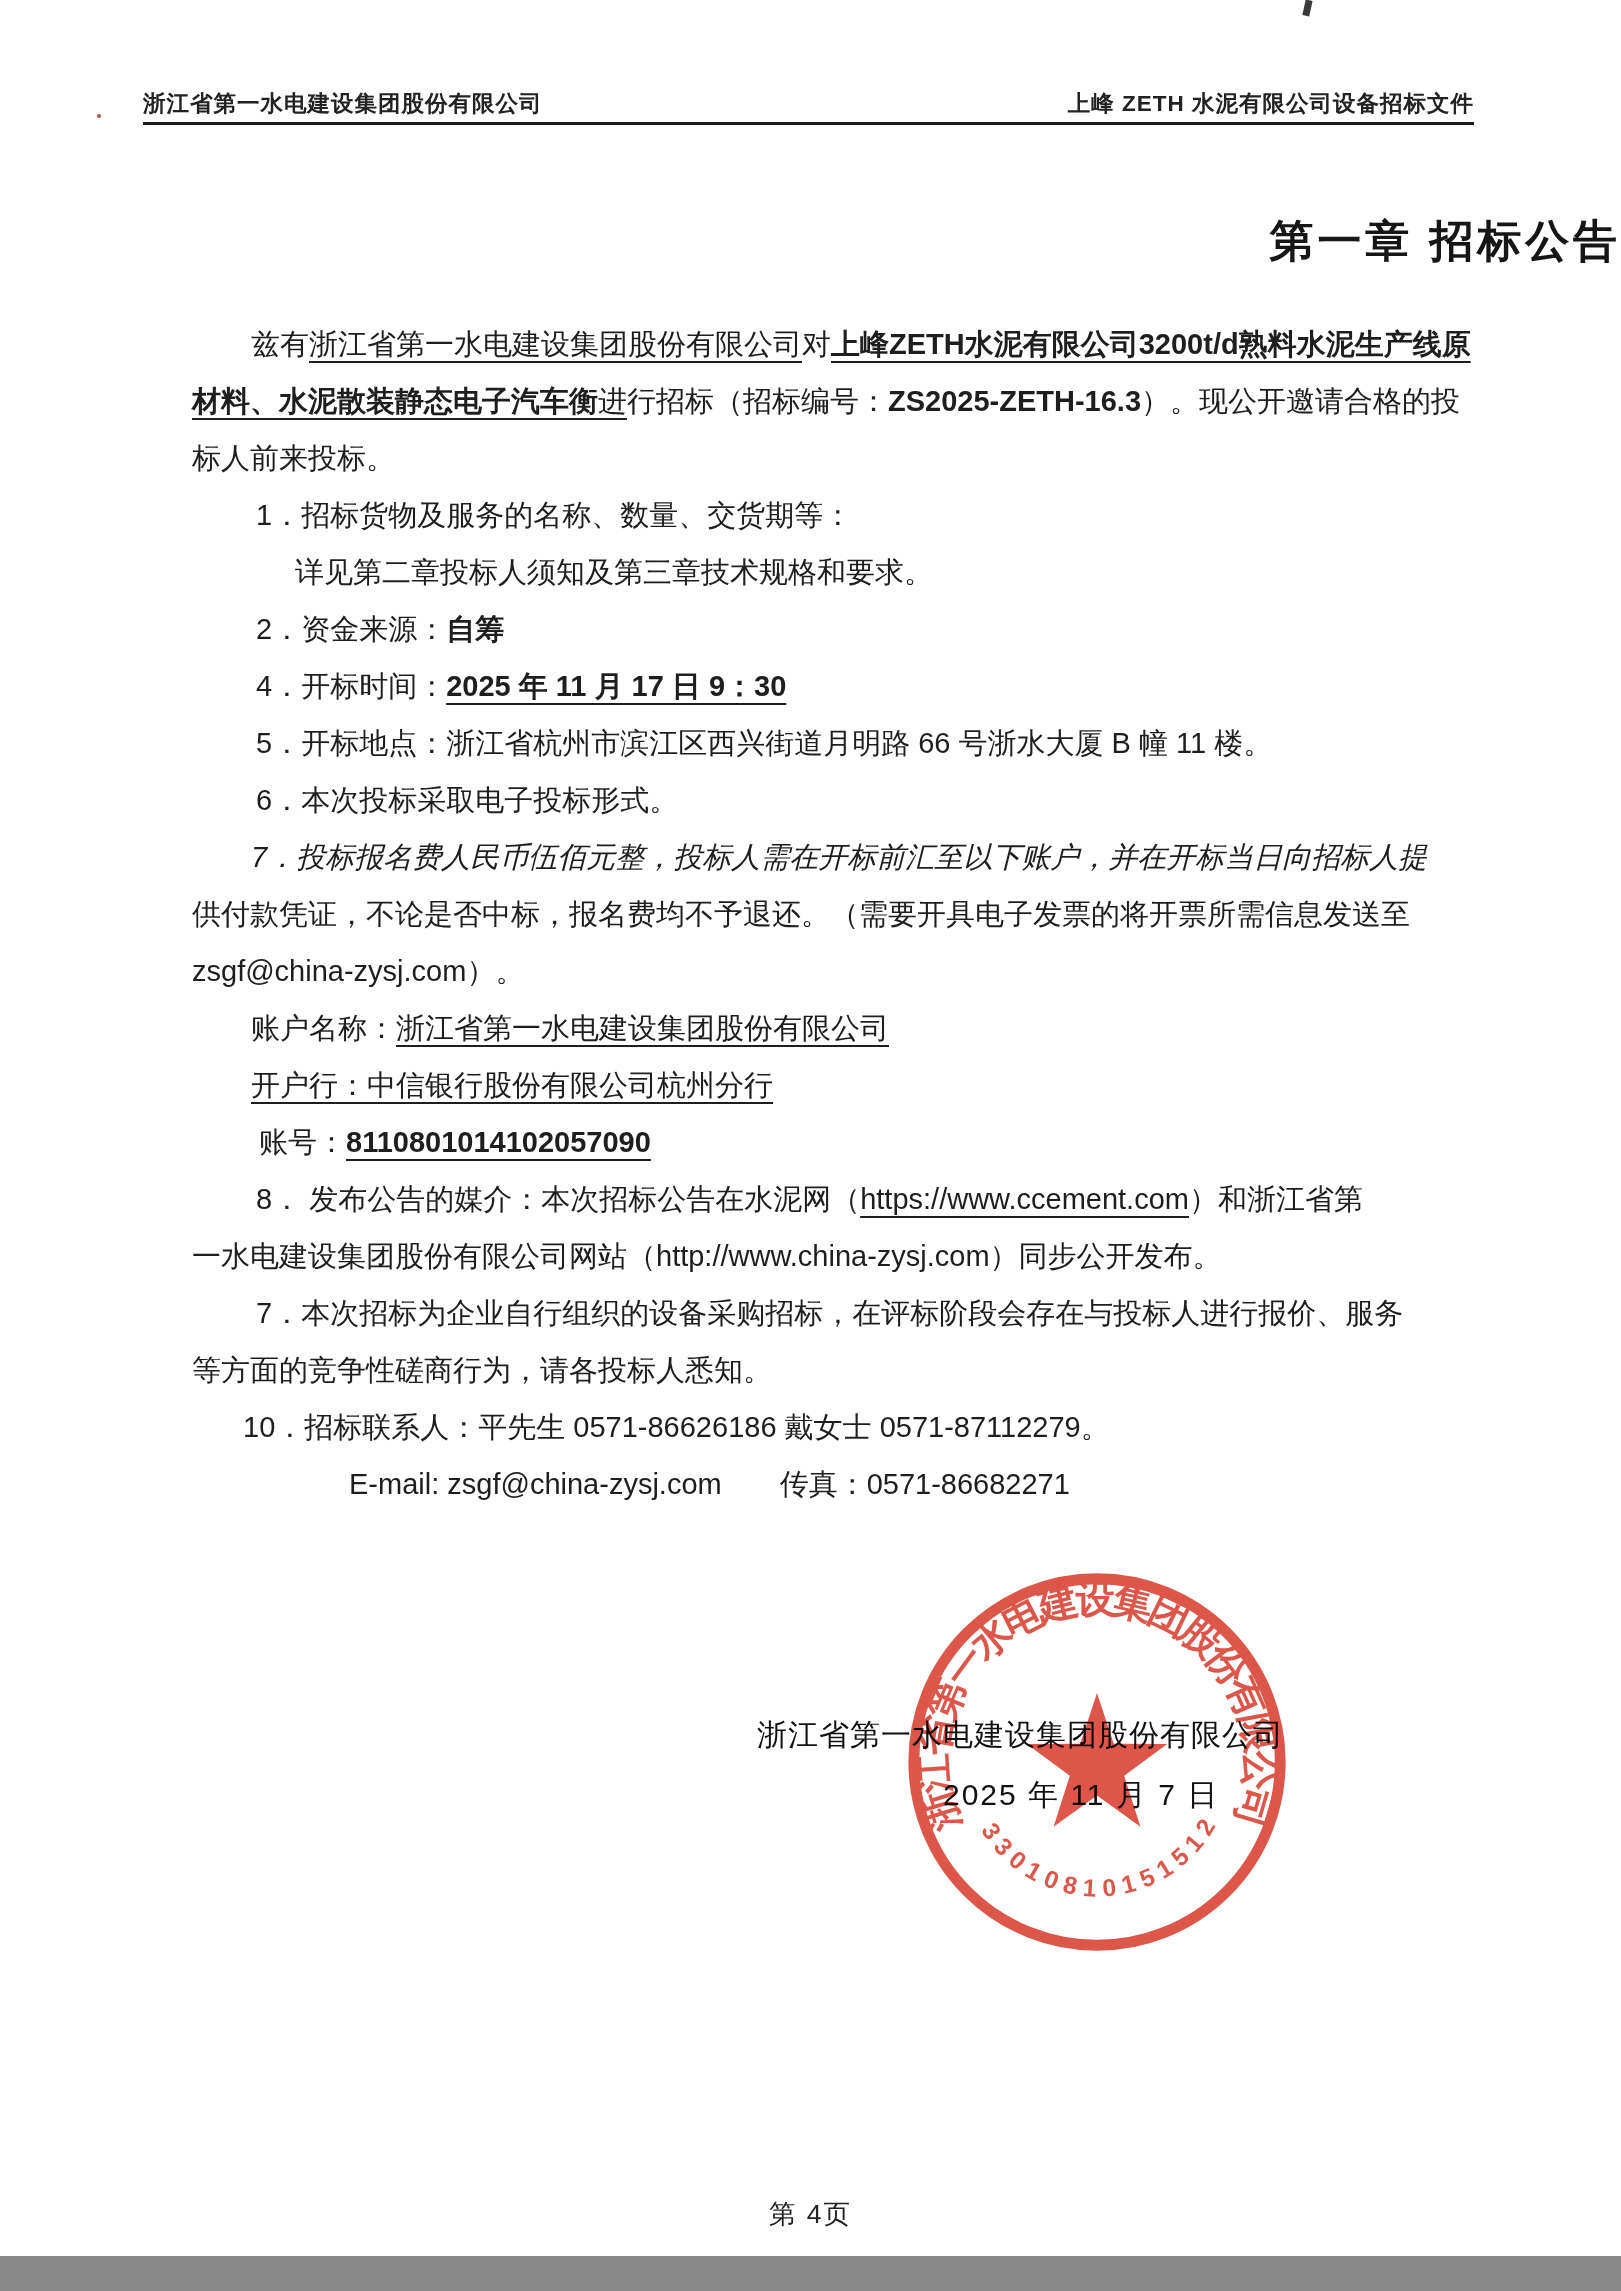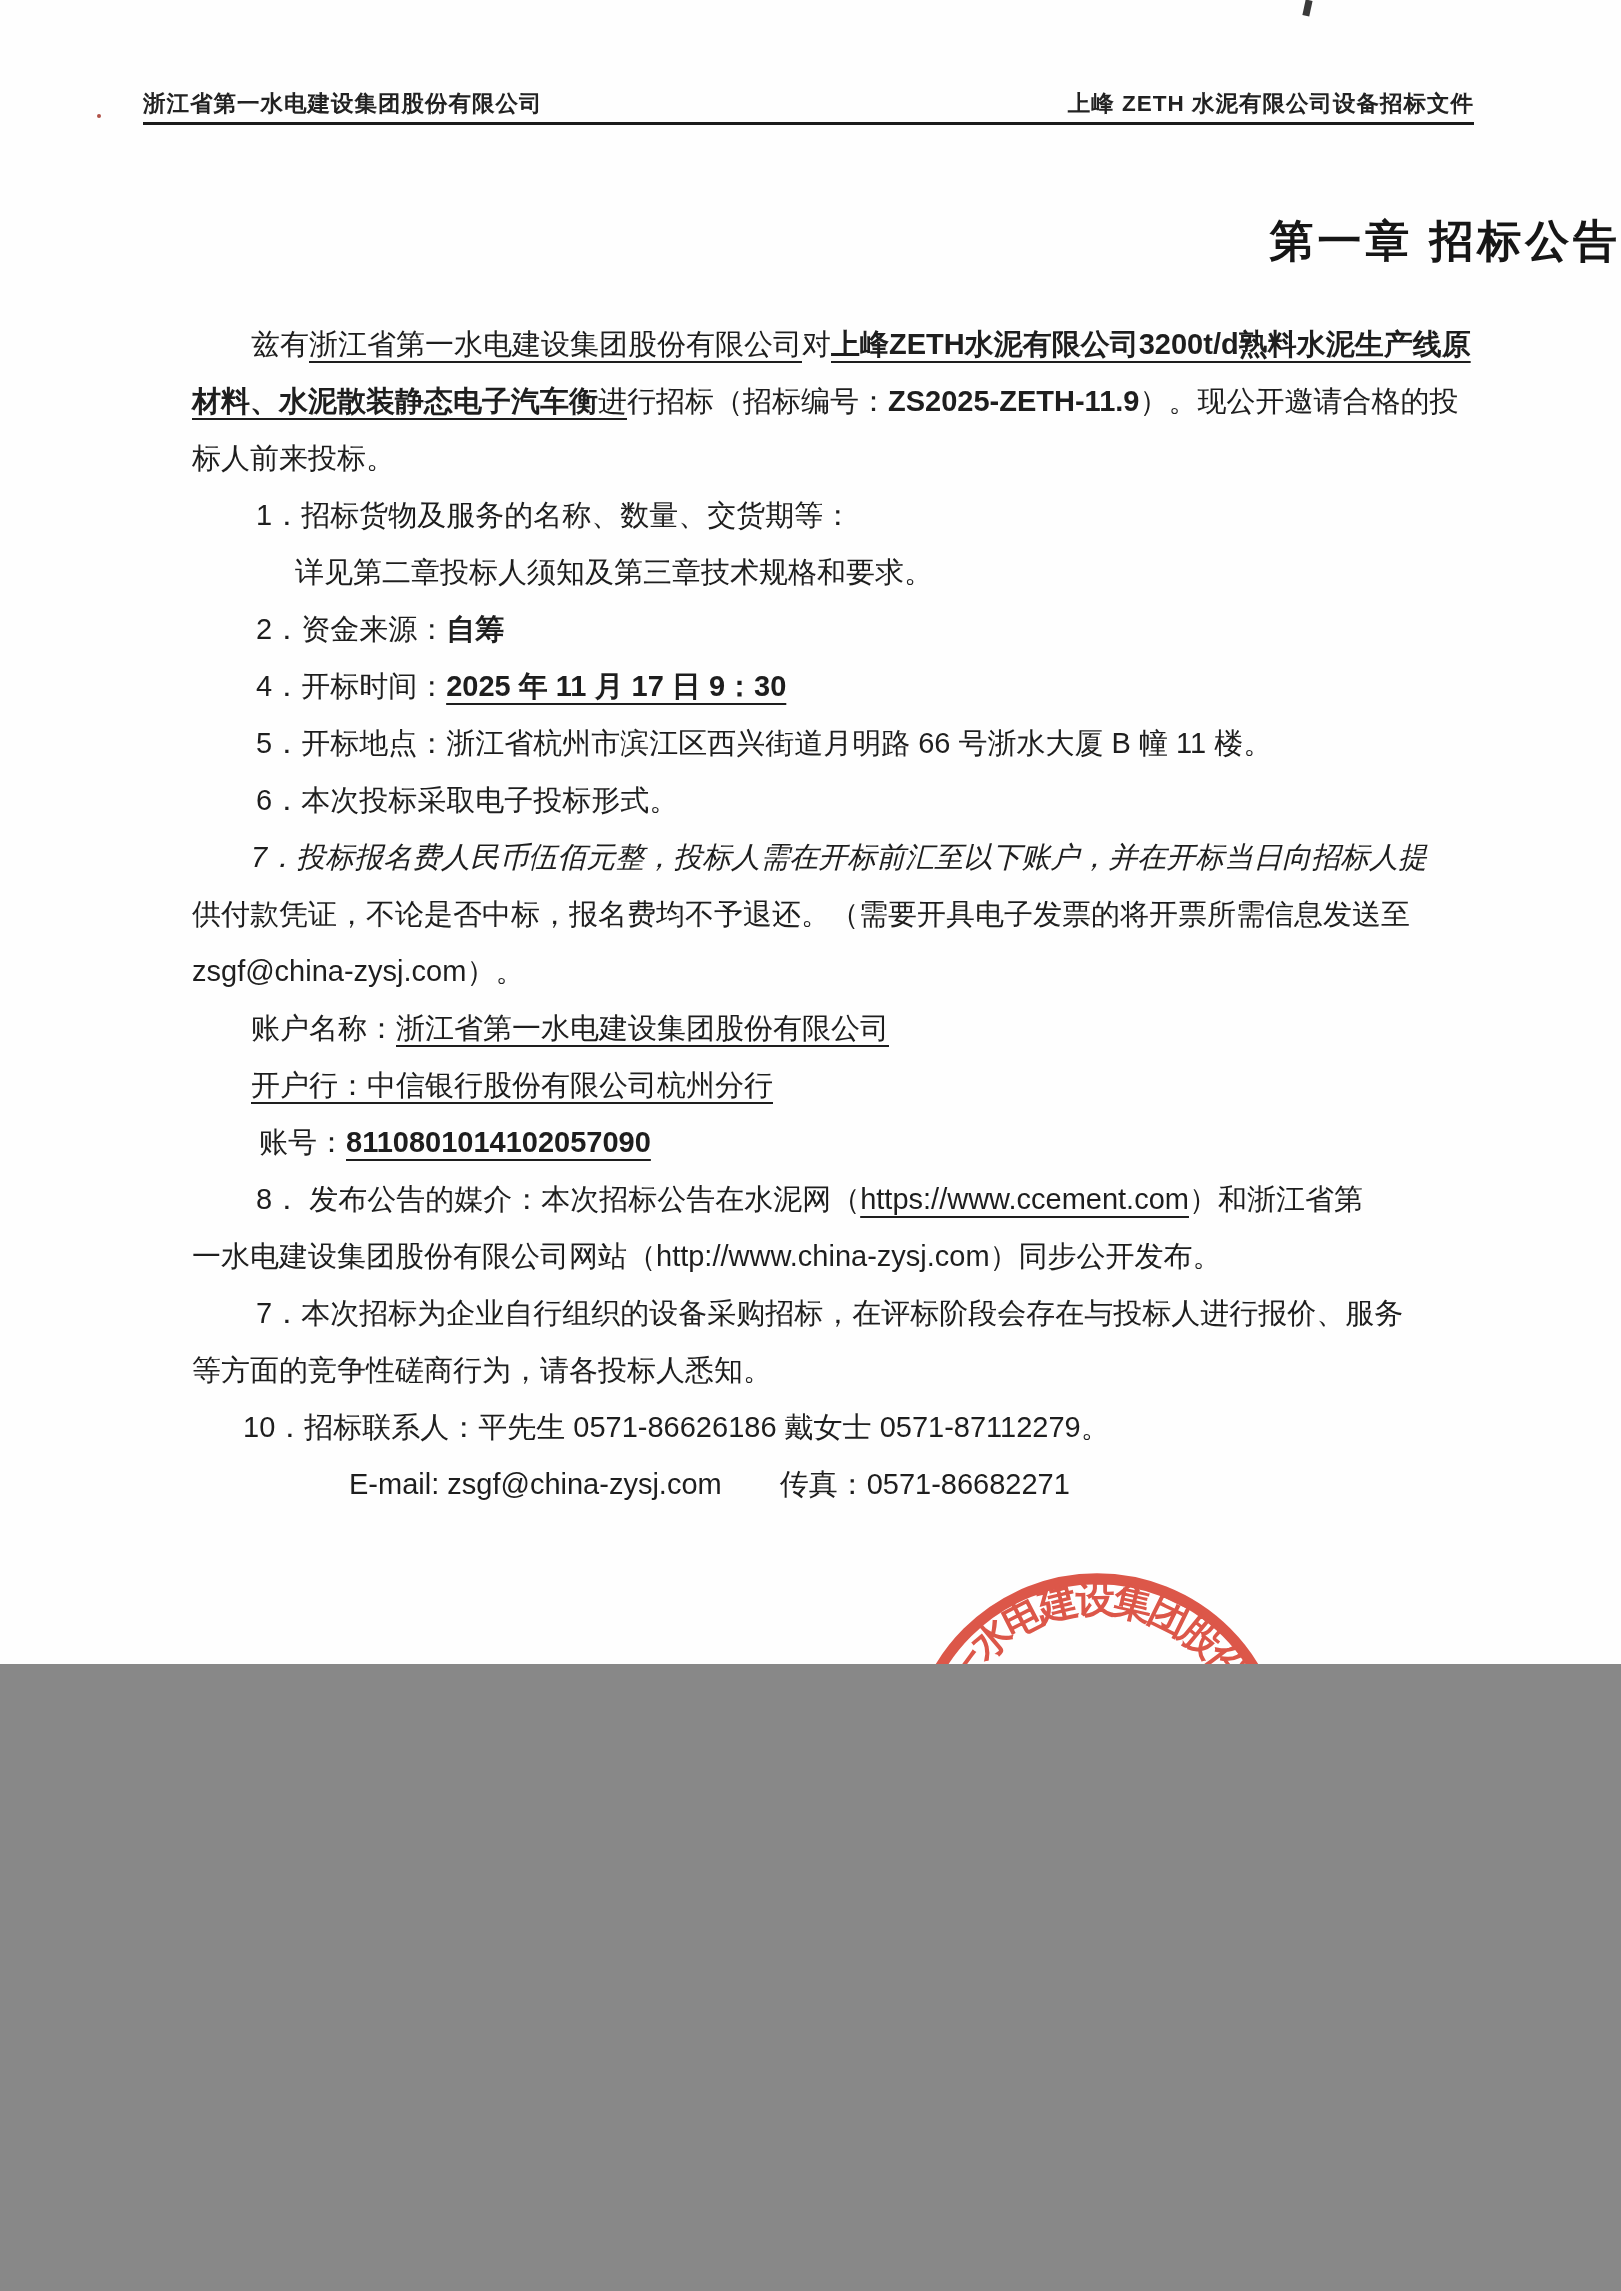--- a/index.html
+++ b/index.html
@@ -1,18 +1,18 @@
 <!DOCTYPE html>
 <html><head>
 <meta charset="utf-8">
 <style>
   html,body{margin:0;padding:0;background:#888;}
   .page{
     position:relative;
-    width:1621px;height:1664px;
+    width:1621px;height:2256px;
     margin:0 auto;
     background:#fefefe;
     overflow:hidden;
     font-family:"Liberation Sans","DejaVu Sans",sans-serif;
     color:#1e1e1e;
   }
   
   .header{
     position:absolute;left:143px;right:147px;top:88px;
     display:flex;justify-content:space-between;
@@ -76,21 +76,21 @@
   <div class="header">
     <span>浙江省第一水电建设集团股份有限公司</span>
     <span>上峰 ZETH 水泥有限公司设备招标文件</span>
   </div>
   <div class="header-rule"></div>
 
   <div class="doc-title">第一章 招标公告</div>
 
   <div class="body-lines">
       <div class="line" style="padding-left: 59px;"><span>兹有</span><span class="u">浙江省第一水电建设集团股份有限公司</span><span>对</span><span class="b u">上峰ZETH水泥有限公司3200t/d熟料水泥生产线原</span></div>
-      <div class="line" style="padding-left: 0px;"><span class="b u">材料、水泥散装静态电子汽车衡</span><span class="u">进</span><span>行招标（招标编号：</span><span class="b">ZS2025-ZETH-11.9</span><span>）。现公开邀请合格的投</span></div>
+      <div class="line" style="padding-left: 0px;"><span class="b u">材料、水泥散装静态电子汽车衡</span><span class="u">进</span><span>行招标（招标编号：</span><span class="b">ZS2025-ZETH-16.3</span><span>）。现公开邀请合格的投</span></div>
       <div class="line" style="padding-left: 0px;"><span>标人前来投标。</span></div>
       <div class="line" style="padding-left: 64px;"><span>1．招标货物及服务的名称、数量、交货期等：</span></div>
       <div class="line" style="padding-left: 103px;"><span>详见第二章投标人须知及第三章技术规格和要求。</span></div>
       <div class="line" style="padding-left: 64px;"><span>2．资金来源：</span><span class="b">自筹</span></div>
       <div class="line" style="padding-left: 64px;"><span>4．开标时间：</span><span class="b u">2025 年 11 月 17 日 9：30</span></div>
       <div class="line" style="padding-left: 64px;"><span>5．开标地点：浙江省杭州市滨江区西兴街道月明路 66 号浙水大厦 B 幢 11 楼。</span></div>
       <div class="line" style="padding-left: 64px;"><span>6．本次投标采取电子投标形式。</span></div>
       <div class="line" style="padding-left: 59px; font-style: italic;"><span>7．投标报名费人民币伍佰元整，投标人需在开标前汇至以下账户，并在开标当日向招标人提</span></div>
       <div class="line" style="padding-left: 0px;"><span>供付款凭证，不论是否中标，报名费均不予退还。（需要开具电子发票的将开票所需信息发送至</span></div>
       <div class="line" style="padding-left: 0px;"><span>zsgf@china-zysj.com）。</span></div>

